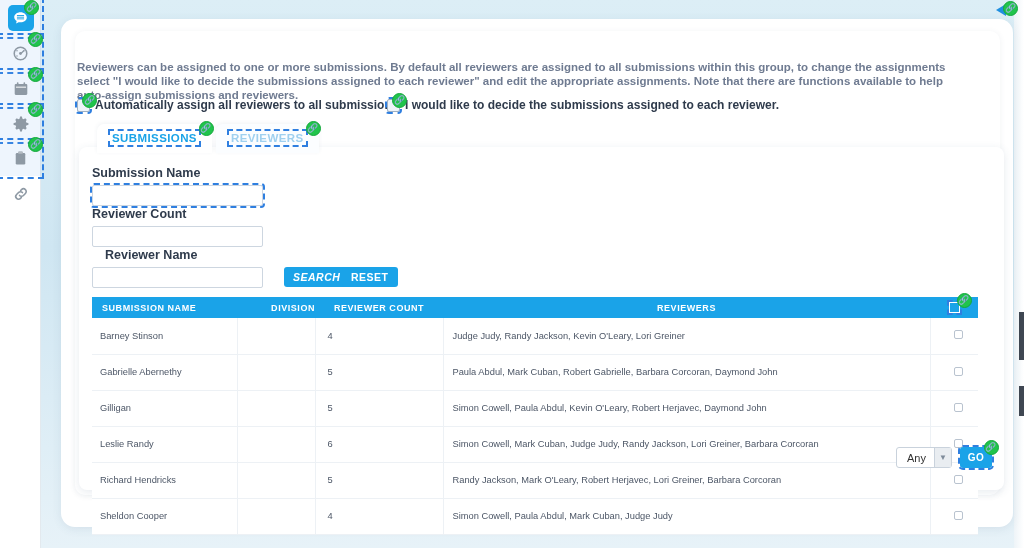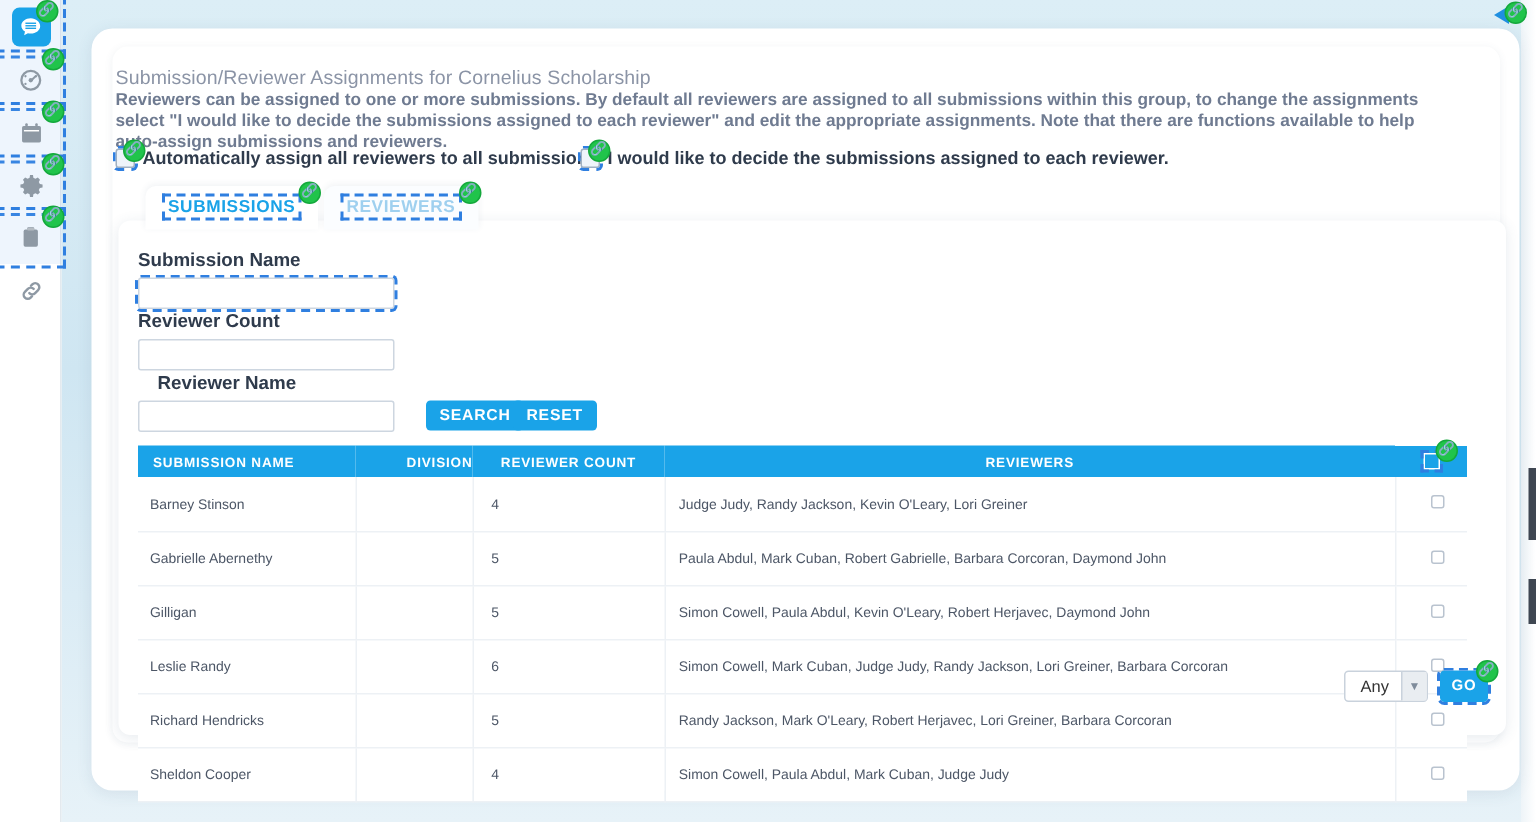--- a/index.html
+++ b/index.html
@@ -335,21 +335,20 @@
   </div>
 
   <div id="scroll-edge">
     <div class="scroll-seg" style="top:312px; height:48px;"></div>
     <div class="scroll-seg" style="top:386px; height:30px;"></div>
   </div>
 
   <div id="page-card"></div>
   <div id="inner-card"></div>
 
-  <div class="pg-title">Submission/Reviewer Assignments for Cornelius Scholarship</div>
   <div class="pg-desc">Reviewers can be assigned to one or more submissions. By default all reviewers are assigned to all submissions within this group, to change the assignments select "I would like to decide the submissions assigned to each reviewer" and edit the appropriate assignments. Note that there are functions available to help auto-assign submissions and reviewers.</div>
 
   <div class="opt-row">
     <label class="opt" style="left:0; top:0;">
       <span class="opt-box sel-tight">
         <span class="badge" style="right:-8px; top:-7px;">🔗</span>
       </span>
       <span class="opt-label">Automatically assign all reviewers to all submissions</span>
     </label>
 
@@ -376,21 +375,21 @@
 
     <div class="fld-label" style="left:13px; top:19px;">Submission Name</div>
     <input class="fld-input sel-tight" style="left: 13px; top: 38px; width: 171px;" value="">
 
     <div class="fld-label" style="left:13px; top:60px;">Reviewer Count</div>
     <input class="fld-input" style="left: 13px; top: 79px;" value="">
 
     <div class="fld-label" style="left:26px; top:101px;">Reviewer Name</div>
     <input class="fld-input" style="left: 13px; top: 120px;" value="">
 
-    <button class="btn" style="left:205px; top:120px;">SEARCH</button>
+    <button class="btn" style="left:205px; top:120px;font-style:italic;">SEARCH</button>
     <button class="btn" style="left:263px; top:120px;">RESET</button>
   </div>
 
   <div id="tbl-wrap">
     <table>
       <thead>
         <tr>
           <th class="c-sub">SUBMISSION NAME</th>
           <th class="c-div">DIVISION</th>
           <th class="c-cnt">REVIEWER COUNT</th>

